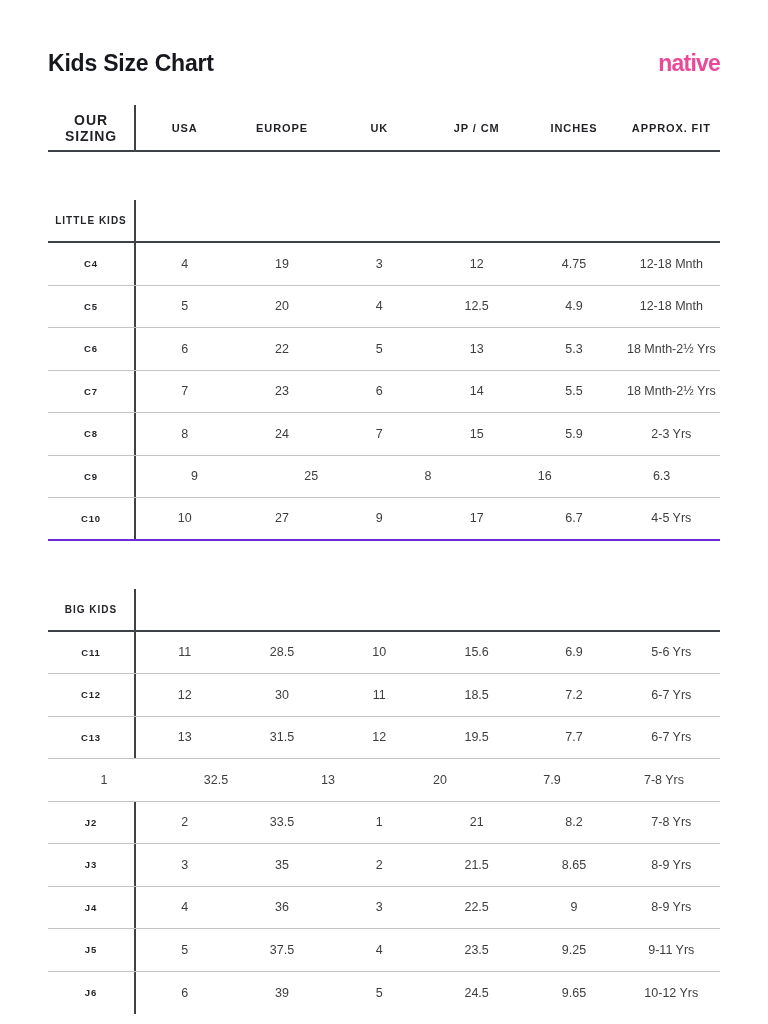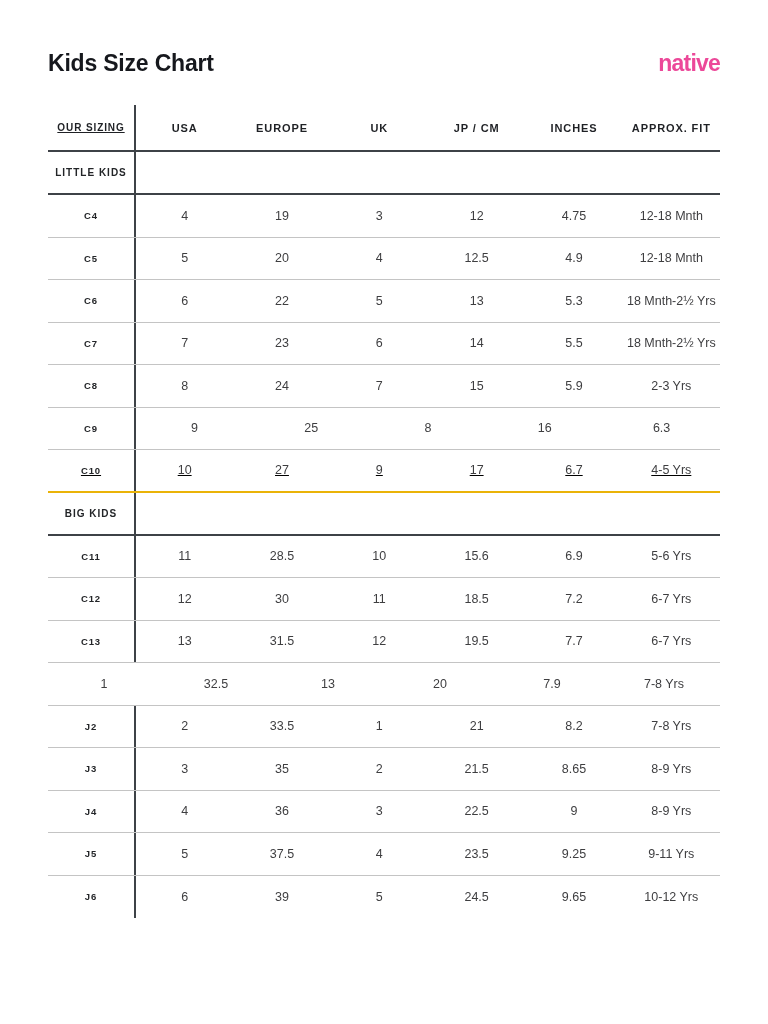--- a/index.html
+++ b/index.html
@@ -65,44 +65,45 @@
     height: 47px;
     border-bottom: 2px solid #3E4247;
   }
   .t-row.header .cell {
     font-size: 11px;
     font-weight: 700;
     letter-spacing: 0.9px;
     color: #1f2125;
     text-transform: uppercase;
   }
-  .t-row.header .c0 { font-size: 10px; text-decoration: underline; }
+  .t-row.header .c0 { font-size: 14px; }
   .t-row.section-row {
     height: 43px;
     border-bottom: 2px solid #3E4247;
+    margin-top: 48px;
   }
   .section-label {
     font-size: 10px;
     font-weight: 700;
     letter-spacing: 1px;
     color: #232528;
     text-transform: uppercase;
   }
   .t-row.data-row {
     height: 42.5px;
     border-bottom: 1px solid #C4C4C4;
   }
   .t-row.data-row .row-label {
     font-size: 9.5px;
     font-weight: 700;
     letter-spacing: 0.9px;
     color: #232528;
     text-transform: uppercase;
   }
-  .t-row.data-row.dark-bottom { border-bottom: 2px solid #eab308; text-decoration: underline; }
+  .t-row.data-row.dark-bottom { border-bottom: 2px solid #6d28d9; }
   .t-row.data-row.no-bottom { border-bottom: none; }
 </style>
 </head>
 <body>
 
 <div class="page">
   <div class="header-bar">
     <div class="page-title">Kids Size Chart</div>
     <div class="brand-logo">native</div>
   </div>

